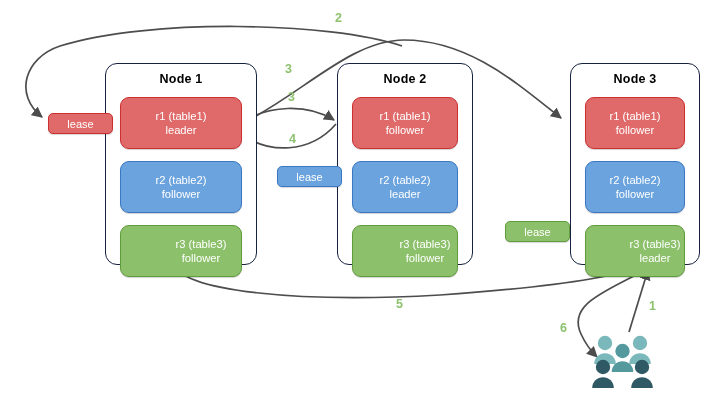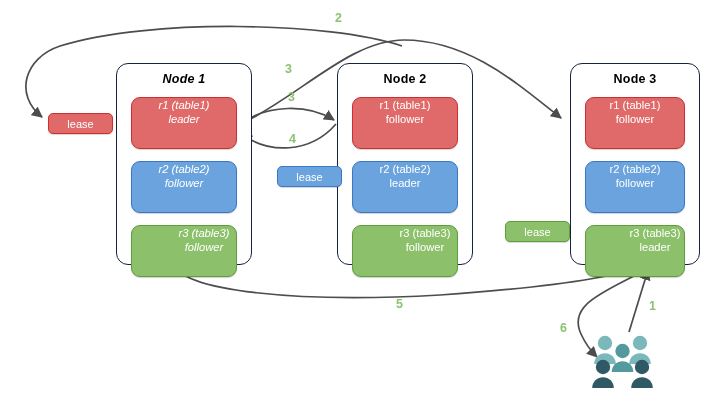--- a/index.html
+++ b/index.html
@@ -27,21 +27,21 @@
     letter-spacing:.2px;
   }
   
   .replica{
     position:absolute;
     left:14px;right:14px;
     height:52px;
     border-radius:9px;
     box-sizing:border-box;
     display:flex;flex-direction:column;
-    align-items:center;
+    align-items:center;justify-content:center;
     color:#ffffff;font-size:11.2px;line-height:14px;
     text-align:center;
     box-shadow:0 1px 1px rgba(0,0,0,.18);
   }
   .replica .ln{display:block;white-space:nowrap;}
   .r-red   {background:#e06a6a;border:1.4px solid #cc2f2f;}
   .r-blue  {background:#6aa3dd;border:1.4px solid #3b78c3;}
   .r-green {background:#8cc06a;border:1.4px solid #5f9c3c;padding-left:40px;}
 
   .slot0{top:33px;}
@@ -92,21 +92,21 @@
 
     <path d="M 336,124 C 310,154 268,154 242,134" fill="none" stroke="#4d4d4d" stroke-width="1.7" marker-end="url(#ah)"></path>
 
     <path d="M 172,262 C 180,292 300,303 440,295 C 540,288 612,278 644,266" fill="none" stroke="#4d4d4d" stroke-width="1.7" marker-end="url(#ah)"></path>
 
     <path d="M 629,332 L 648,270" fill="none" stroke="#4d4d4d" stroke-width="1.7" marker-end="url(#ah)"></path>
 
     <path d="M 648,268 C 612,290 566,302 581,334 C 586,345 592,352 597,357" fill="none" stroke="#4d4d4d" stroke-width="1.7" marker-end="url(#ah)"></path>
   </svg>
 
-  <div class="node" id="node-1" style="left:116px;top:63px;width:136px;height:202px;font-style:italic;">
+  <div class="node" id="node-1" style="left:105px;top:63px;width:152px;height:202px;">
     <div class="node-title">Node 1</div>
 
     <div class="replica r-red slot0">
       <span class="ln">r1 (table1)</span>
       <span class="ln">leader</span>
     </div>
     <div class="replica r-blue slot1">
       <span class="ln">r2 (table2)</span>
       <span class="ln">follower</span>
     </div>

